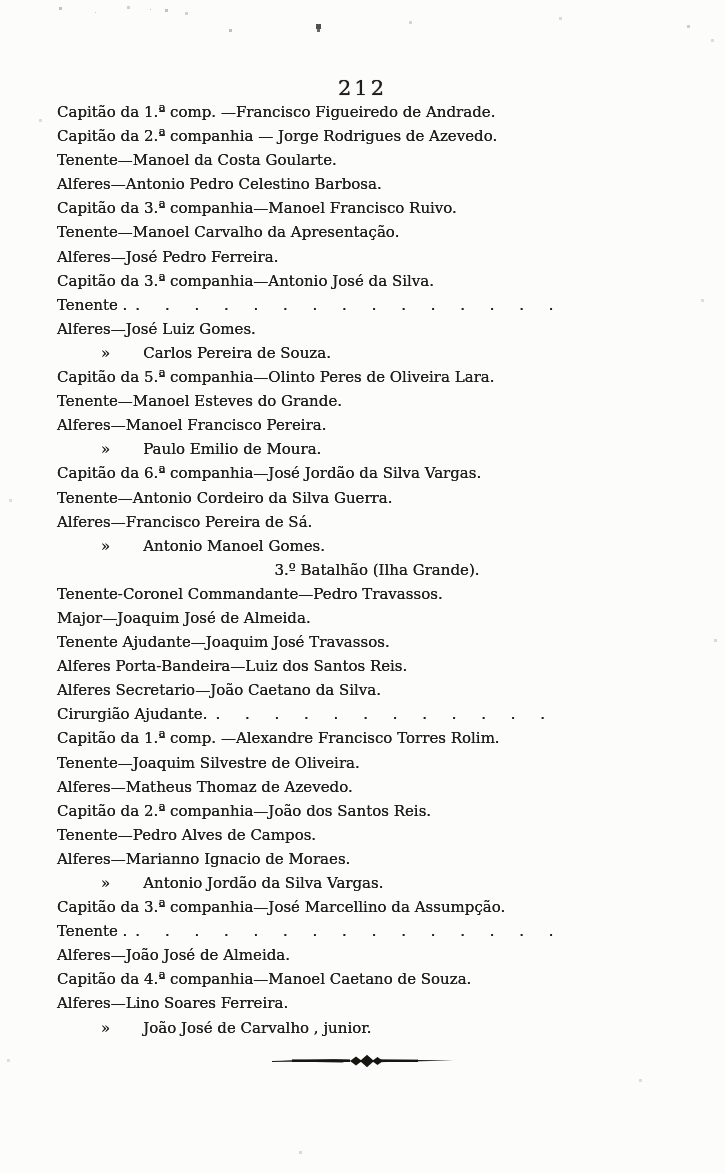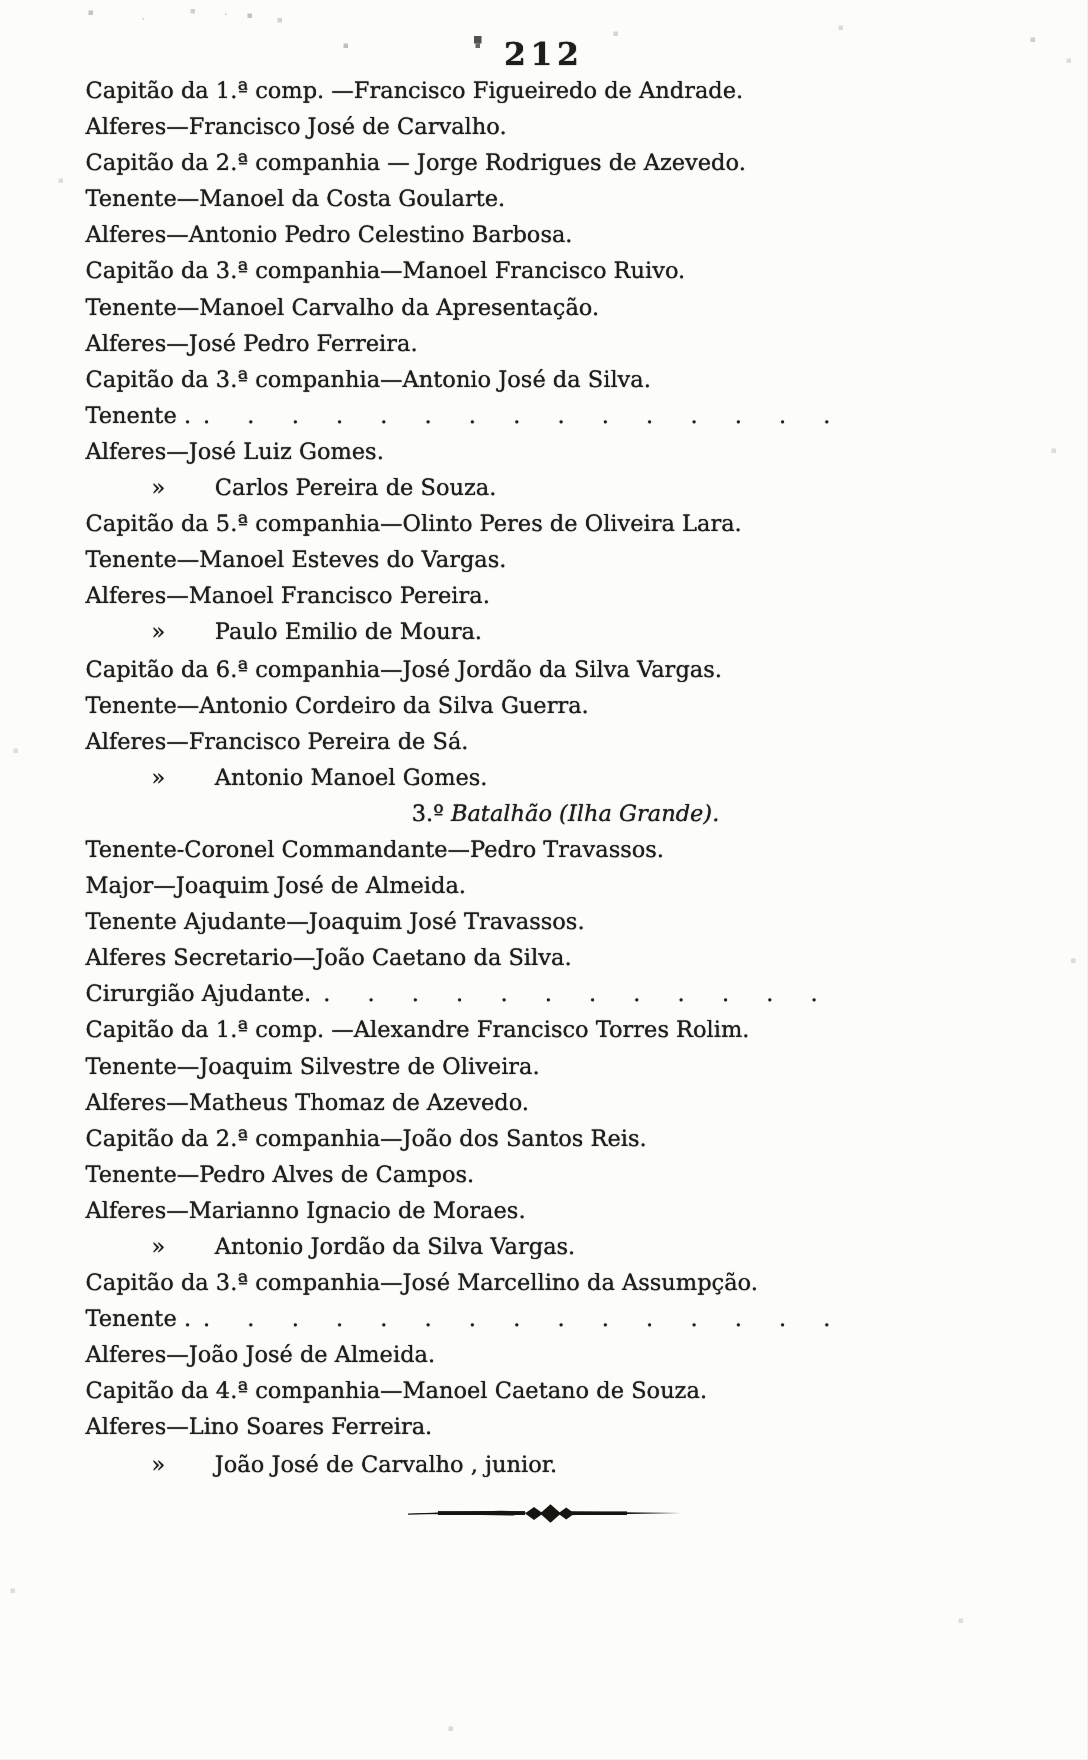--- a/index.html
+++ b/index.html
@@ -30,80 +30,80 @@
       712px 40px 0 1px rgba(150,150,150,.3),
       40px 120px 0 1px rgba(150,150,150,.3),
       702px 300px 0 1px rgba(150,150,150,.3),
       10px 500px 0 1px rgba(150,150,150,.3),
       715px 640px 0 1px rgba(140,140,140,.3),
       8px 1060px 0 1px rgba(150,150,150,.3),
       300px 1152px 0 1px rgba(140,140,140,.3),
       640px 1080px 0 1px rgba(150,150,150,.3);
   }
   .page-number {
-    padding-top: 23px;
+    padding-top: 76px;
     text-align: center;
     font-size: 21px;
-    font-weight: bold;
+    font-weight: normal;
     letter-spacing: 3px;
     text-shadow: 0 0 0.7px currentColor;
   }
   .officer-list {
     padding-left: 57px;
     padding-right: 28px;
     font-size: 15px;
     line-height: 24.1px;
     text-shadow: 0 0 0.65px currentColor;
     white-space: nowrap;
   }
   .line { height: 24.1px; }
   .line.heading { text-align: center; }
-  .h-italic { font-style: italic; }
+  .h-italic { }
   .ditto-mark { display: inline-block; margin-left: 44px; }
   .ditto-name { display: inline-block; margin-left: 33px; }
   .dots { word-spacing: 20px; margin-left: 8px; letter-spacing: 0; }
   .end-ornament {
     margin-top: 13px;
     text-align: center;
   }
   .end-ornament svg { display: inline-block; }
 </style>
 </head>
 <body>
 
 <div class="page">
   <div class="scan-noise"></div>
 
   <div class="page-number">212</div>
 
   <div class="officer-list">
       <div class="line">Capitão da 1.ª comp. —Francisco Figueiredo de Andrade.</div>
-      <div class="line">Alferes—Francisco José de Carvalho.</div>
       <div class="line">Capitão da 2.ª companhia — Jorge Rodrigues de Azevedo.</div>
       <div class="line">Tenente—Manoel da Costa Goularte.</div>
       <div class="line">Alferes—Antonio Pedro Celestino Barbosa.</div>
       <div class="line">Capitão da 3.ª companhia—Manoel Francisco Ruivo.</div>
       <div class="line">Tenente—Manoel Carvalho da Apresentação.</div>
       <div class="line">Alferes—José Pedro Ferreira.</div>
       <div class="line">Capitão da 3.ª companhia—Antonio José da Silva.</div>
       <div class="line"><span>Tenente .</span><span class="dots">. . . . . . . . . . . . . . .</span></div>
       <div class="line">Alferes—José Luiz Gomes.</div>
       <div class="line"><span class="ditto-mark">»</span><span class="ditto-name">Carlos Pereira de Souza.</span></div>
       <div class="line">Capitão da 5.ª companhia—Olinto Peres de Oliveira Lara.</div>
-      <div class="line">Tenente—Manoel Esteves do Vargas.</div>
+      <div class="line">Tenente—Manoel Esteves do Grande.</div>
       <div class="line">Alferes—Manoel Francisco Pereira.</div>
       <div class="line"><span class="ditto-mark">»</span><span class="ditto-name">Paulo Emilio de Moura.</span></div>
       <div class="line">Capitão da 6.ª companhia—José Jordão da Silva Vargas.</div>
       <div class="line">Tenente—Antonio Cordeiro da Silva Guerra.</div>
       <div class="line">Alferes—Francisco Pereira de Sá.</div>
       <div class="line"><span class="ditto-mark">»</span><span class="ditto-name">Antonio Manoel Gomes.</span></div>
       <div class="line heading"><span class="h-prefix">3.º</span><span class="h-italic"> Batalhão (Ilha Grande).</span></div>
       <div class="line">Tenente-Coronel Commandante—Pedro Travassos.</div>
       <div class="line">Major—Joaquim José de Almeida.</div>
       <div class="line">Tenente Ajudante—Joaquim José Travassos.</div>
+      <div class="line">Alferes Porta-Bandeira—Luiz dos Santos Reis.</div>
       <div class="line">Alferes Secretario—João Caetano da Silva.</div>
       <div class="line"><span>Cirurgião Ajudante.</span><span class="dots">. . . . . . . . . . . .</span></div>
       <div class="line">Capitão da 1.ª comp. —Alexandre Francisco Torres Rolim.</div>
       <div class="line">Tenente—Joaquim Silvestre de Oliveira.</div>
       <div class="line">Alferes—Matheus Thomaz de Azevedo.</div>
       <div class="line">Capitão da 2.ª companhia—João dos Santos Reis.</div>
       <div class="line">Tenente—Pedro Alves de Campos.</div>
       <div class="line">Alferes—Marianno Ignacio de Moraes.</div>
       <div class="line"><span class="ditto-mark">»</span><span class="ditto-name">Antonio Jordão da Silva Vargas.</span></div>
       <div class="line">Capitão da 3.ª companhia—José Marcellino da Assumpção.</div>

